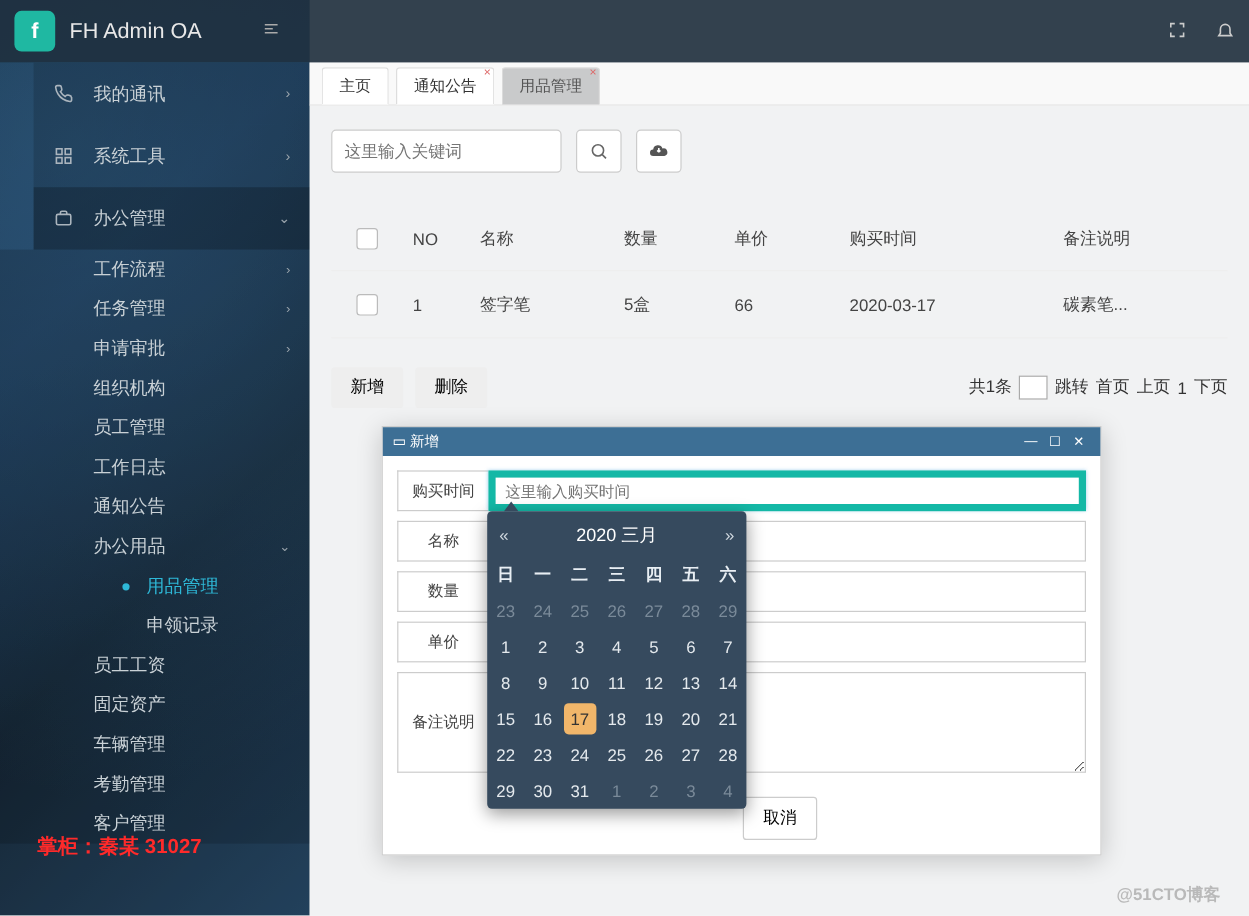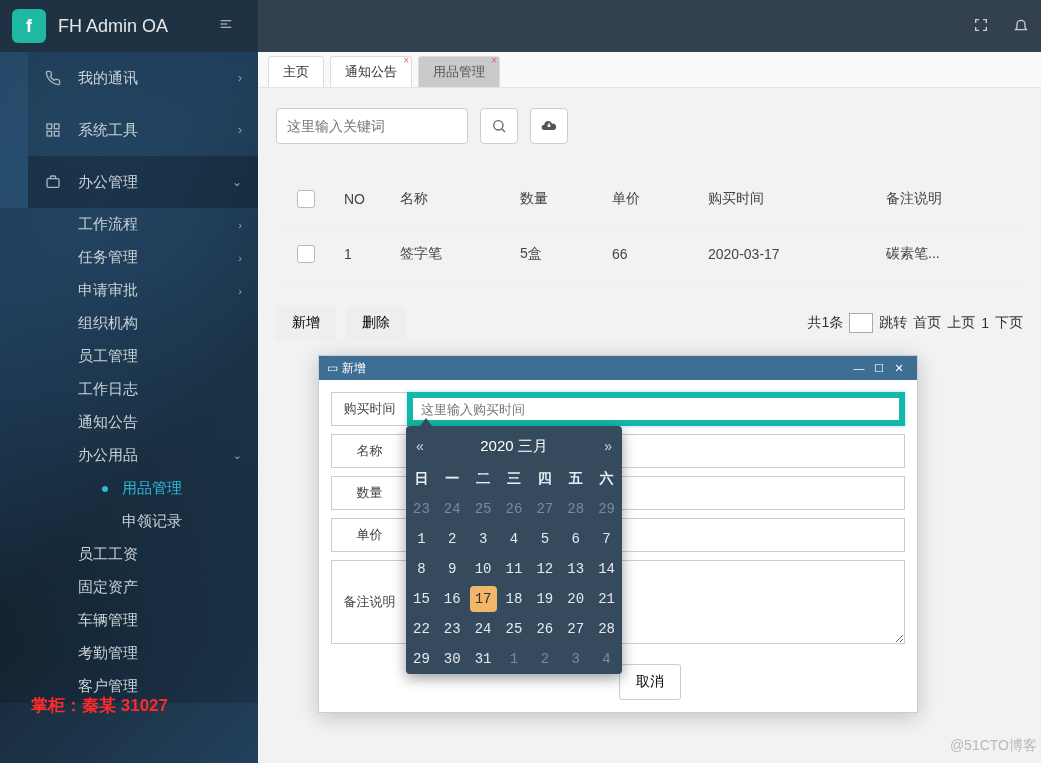--- a/index.html
+++ b/index.html
@@ -62,24 +62,24 @@
 .form-row.focus .form-input { border: 6px solid #14b8a6; box-shadow: 0 0 3px rgba(90,174,227,.6); }
 .form-textarea { flex:1; min-height: 84px; border:1px solid #ccc; padding:6px 8px; resize:both; font-size:13px; }
 .dialog-foot { display:flex; gap:10px; justify-content:flex-start; padding: 0 12px 12px 300px; }
 .dialog-foot .btn-light { border:1px solid #ccc; background:#fff; }
 .calendar { position: absolute; left: 406px; top: 426px; width: 216px; background: #364a5e; border-radius: 4px; box-shadow: 0 4px 14px rgba(0,0,0,.4); color: #fff; z-index: 60; overflow:hidden; }
 .cal-arrow-up { position:absolute; left: 420px; top: 418px; width:0; height:0; border-left:6px solid transparent; border-right:6px solid transparent; border-bottom:8px solid #364a5e; z-index:61; }
 .cal-head { display:flex; align-items:center; justify-content:space-between; height: 40px; padding: 0 10px; font-size: 15px; }
 .cal-head .nav { cursor:pointer; font-size:14px; color:#d0d8df; }
 .cal-grid { display:grid; grid-template-columns: repeat(7, 1fr); text-align:center; }
 .cal-dow { font-size:14px; color:#e8eef3; padding:4px 0 6px; font-weight:bold; }
-.cal-day { height: 30px; line-height: 30px; font-size: 14px; color: #e4e9ed; cursor:pointer;font-family:Liberation Mono, monospace; }
+.cal-day { height: 30px; line-height: 30px; font-size: 14px; color: #e4e9ed; cursor:pointer; }
 .cal-day.other { color: #7a8a99; }
 .cal-day.sel { background: #f1b66a; color: #333; border-radius: 4px; margin: 2px; line-height: 26px; height:26px; }
-.watermark-corner { position:absolute; right:4px; bottom:8px; color:#b9b9b9; font-size:14px; z-index:100; }
+.watermark-corner { position:absolute; right:24px; bottom:8px; color:#b9b9b9; font-size:14px; z-index:100;font-weight:bold; }
 svg { width: 16px; height: 16px; }
 </style>
 </head>
 <body>
 
 <div class="sidebar-bg"></div>
 
 <div class="header">
   <div class="logo">
       <span>f</span>

